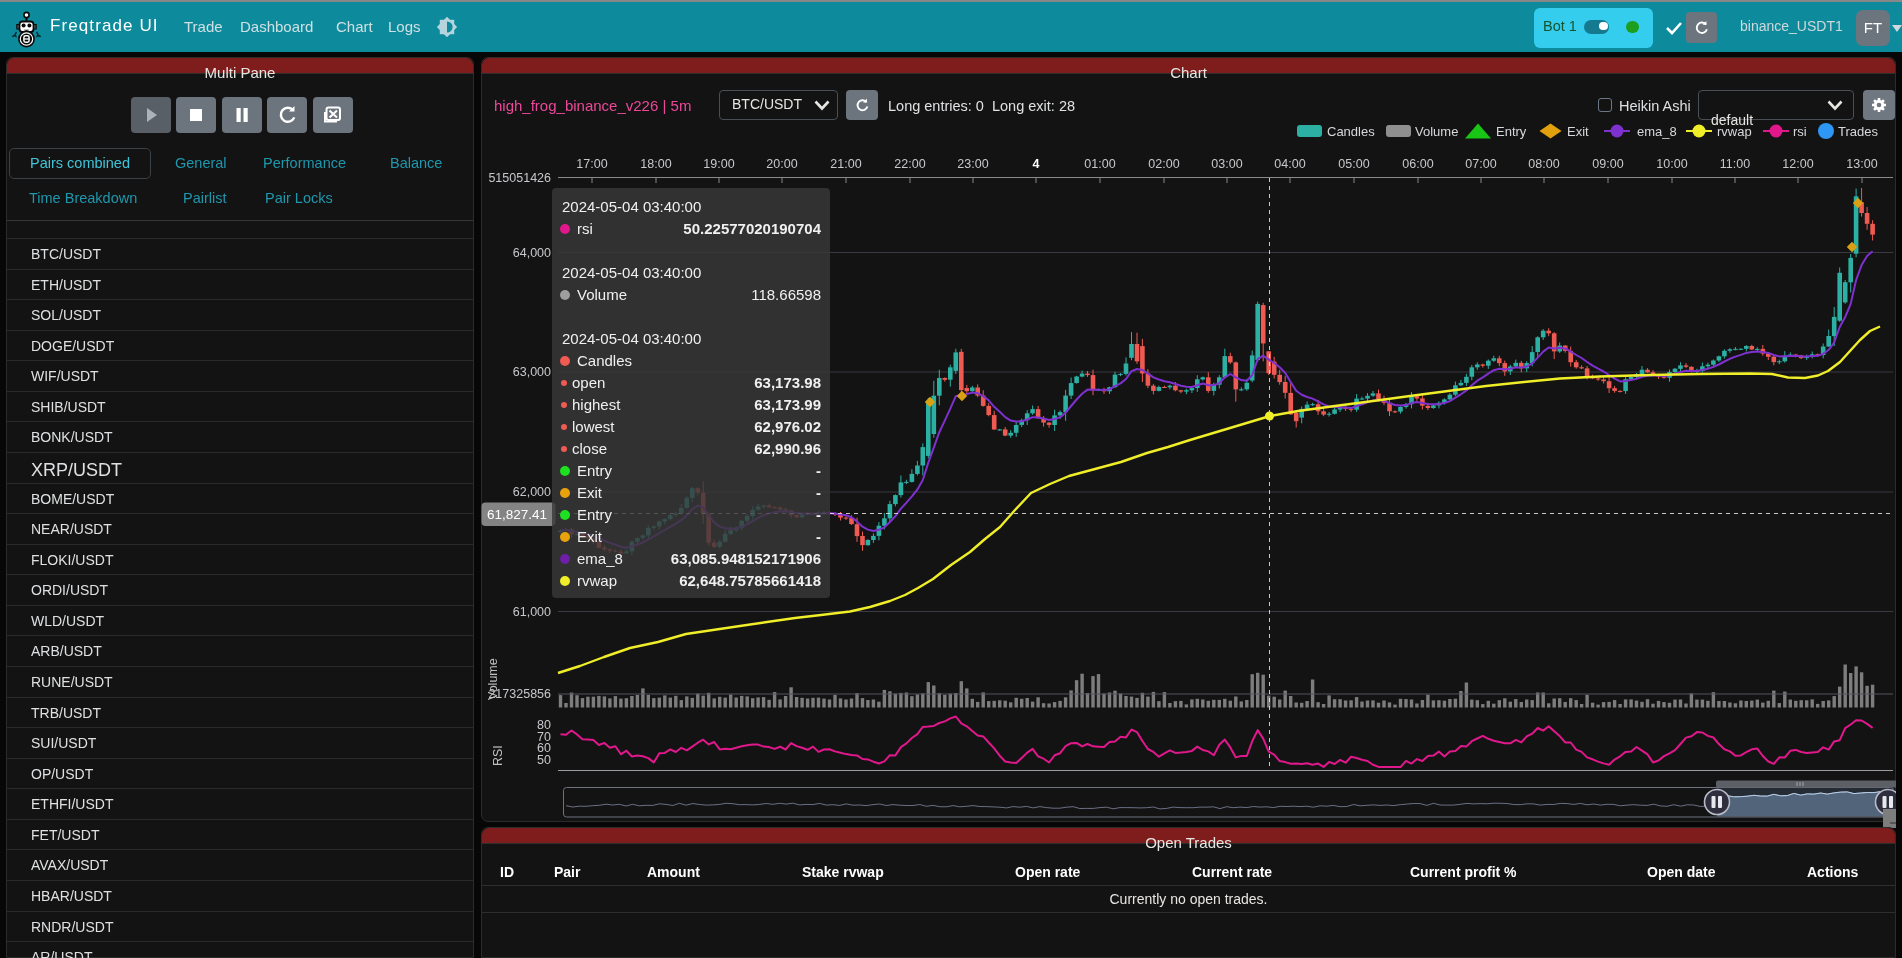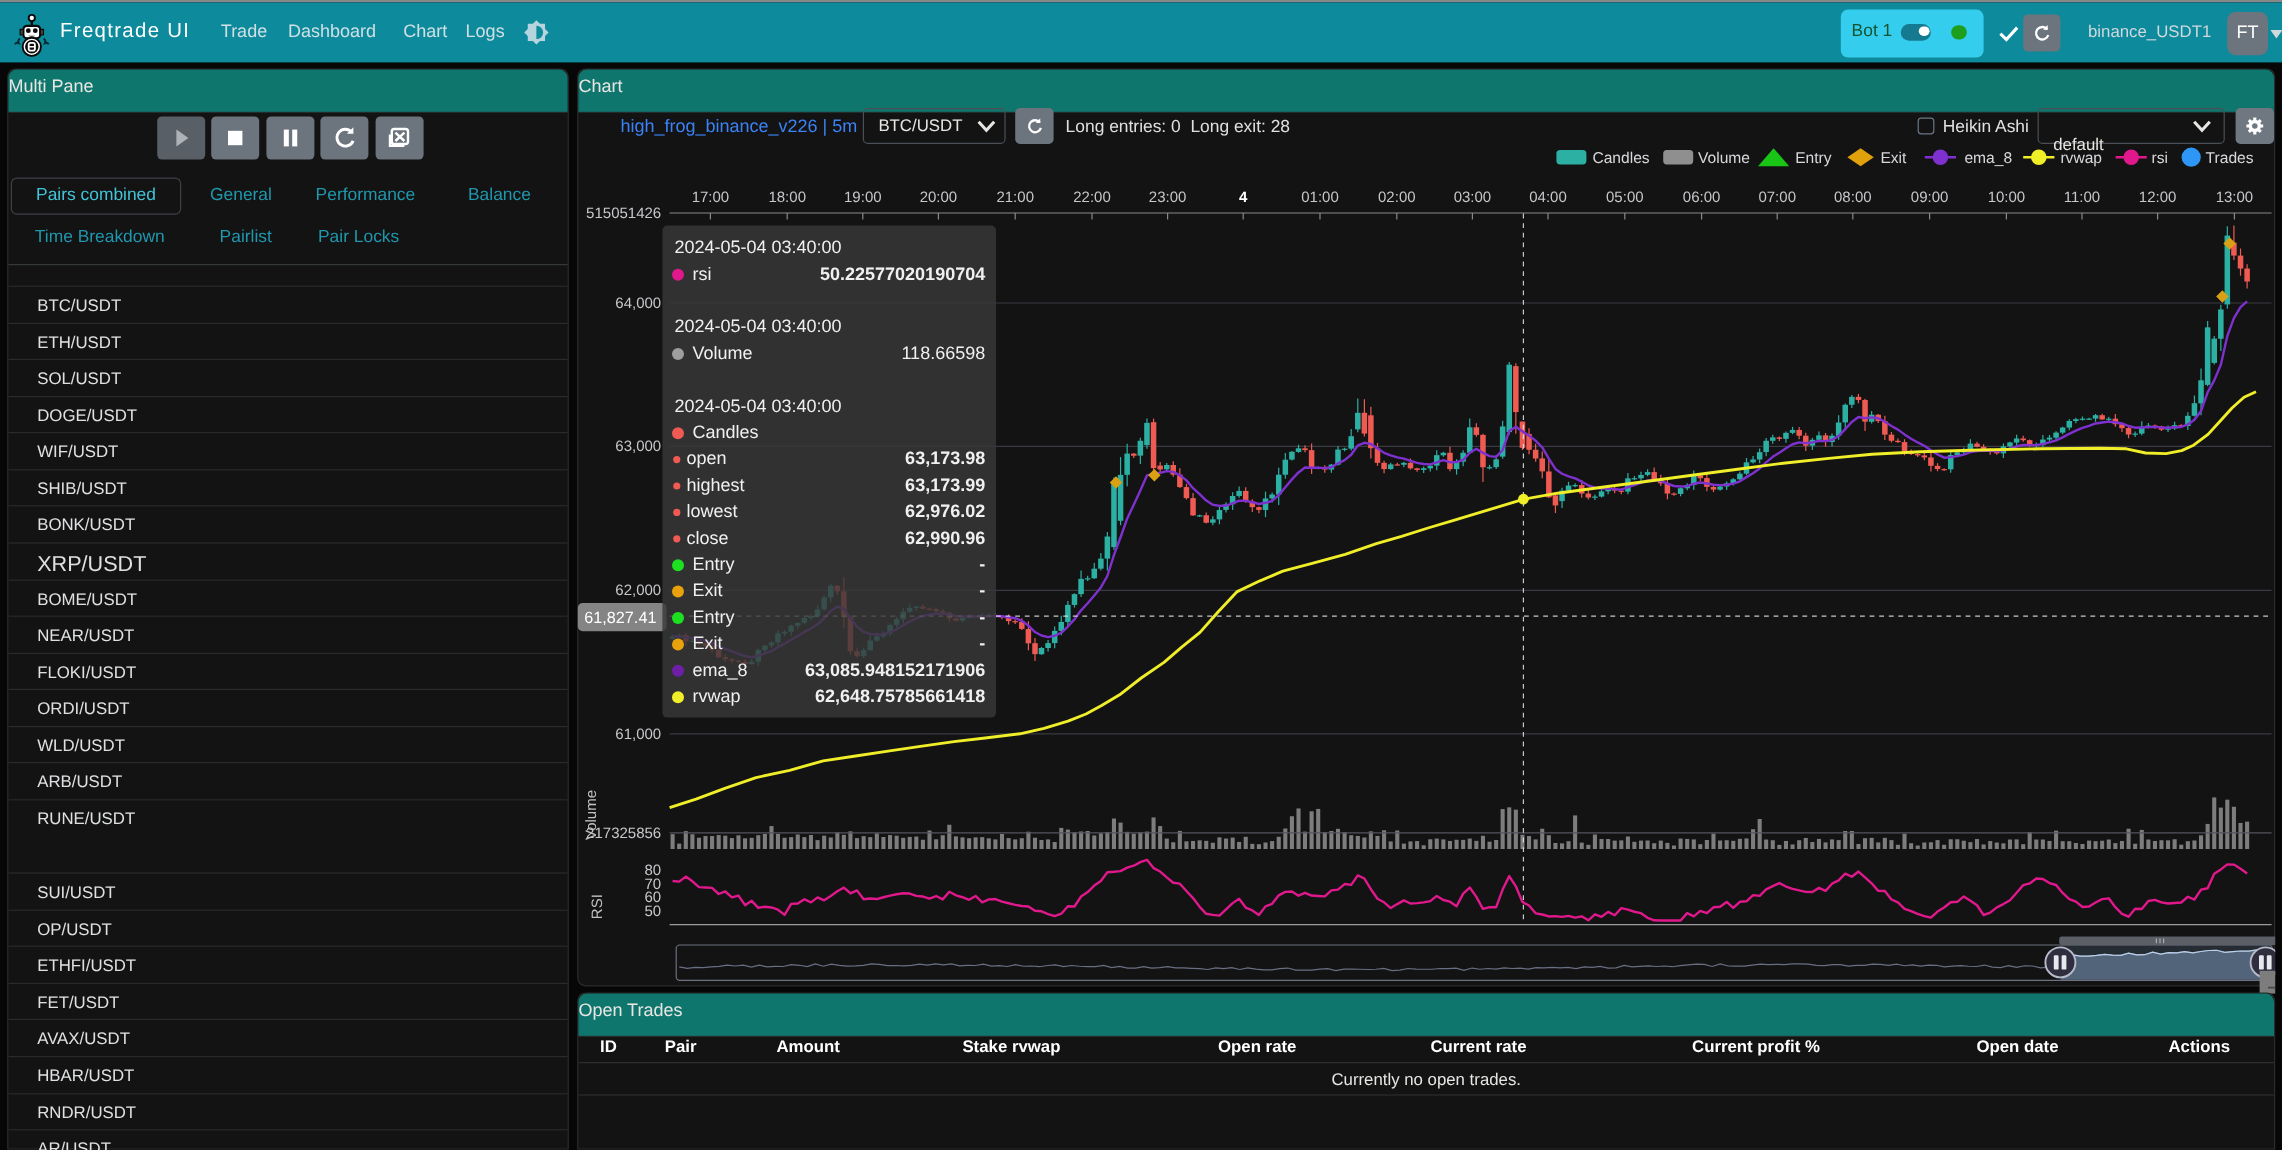--- a/index.html
+++ b/index.html
@@ -1,19 +1,19 @@
 <!DOCTYPE html>
 <html><head><meta charset="utf-8"><style>
 *{margin:0;padding:0;box-sizing:border-box}
 html,body{width:1902px;height:958px;background:#070707;overflow:hidden;
 font-family:"Liberation Sans",sans-serif;color:#e8e6e3}
 .abs{position:absolute}
 .panel{position:absolute;background:#131313;border:1px solid #2c2c2c;border-radius:7px}
-.phead{position:absolute;left:0;right:0;top:0;height:36px;background:#0f766e;
-border-bottom:1px solid #2e2e2e;border-radius:7px 7px 0 0;
+.phead{position:absolute;left:0;right:0;top:0;height:16px;background:#7f1d1d;
+border-bottom:1px solid #2e2e2e;border-radius:7px 7px 0 0;text-align:center;
 line-height:30px;font-size:15px;color:#e8e6e3}
 .gbtn{position:absolute;background:#6c757d;border-radius:4px}
 </style></head>
 <body>
 
 <div class="abs" style="left:0;top:0;width:1902px;height:2px;background:#888"></div>
 
 <div class="abs" style="left:0;top:2px;width:1902px;height:50px;background:#0d8a9b">
   <svg class="abs" style="left:10px;top:8px" width="36" height="38" viewBox="0 0 36 38">
     <circle cx="16.5" cy="5" r="2.6" fill="#fff" stroke="#0a0a0a" stroke-width="1.6"></circle>
@@ -142,20 +142,23 @@
     </div>
     <div style="position:absolute;left:0;top:546.8px;width:466px;height:30.57px;border-top:1px solid #2a2a2a;font-size:14px;color:#dfe0e2">
       <span style="position:absolute;left:24px;top:7px">WLD/USDT</span>
     </div>
     <div style="position:absolute;left:0;top:577.4px;width:466px;height:30.57px;border-top:1px solid #2a2a2a;font-size:14px;color:#dfe0e2">
       <span style="position:absolute;left:24px;top:7px">ARB/USDT</span>
     </div>
     <div style="position:absolute;left:0;top:608.0px;width:466px;height:30.57px;border-top:1px solid #2a2a2a;font-size:14px;color:#dfe0e2">
       <span style="position:absolute;left:24px;top:7px">RUNE/USDT</span>
     </div>
+    <div style="position:absolute;left:0;top:638.5px;width:466px;height:30.57px;border-top:1px solid #2a2a2a;font-size:14px;color:#dfe0e2">
+      <span style="position:absolute;left:24px;top:7px">TRB/USDT</span>
+    </div>
     <div style="position:absolute;left:0;top:669.1px;width:466px;height:30.57px;border-top:1px solid #2a2a2a;font-size:14px;color:#dfe0e2">
       <span style="position:absolute;left:24px;top:7px">SUI/USDT</span>
     </div>
     <div style="position:absolute;left:0;top:699.7px;width:466px;height:30.57px;border-top:1px solid #2a2a2a;font-size:14px;color:#dfe0e2">
       <span style="position:absolute;left:24px;top:7px">OP/USDT</span>
     </div>
     <div style="position:absolute;left:0;top:730.3px;width:466px;height:30.57px;border-top:1px solid #2a2a2a;font-size:14px;color:#dfe0e2">
       <span style="position:absolute;left:24px;top:7px">ETHFI/USDT</span>
     </div>
     <div style="position:absolute;left:0;top:760.8px;width:466px;height:30.57px;border-top:1px solid #2a2a2a;font-size:14px;color:#dfe0e2">
@@ -170,21 +173,21 @@
     <div style="position:absolute;left:0;top:852.5px;width:466px;height:30.57px;border-top:1px solid #2a2a2a;font-size:14px;color:#dfe0e2">
       <span style="position:absolute;left:24px;top:7px">RNDR/USDT</span>
     </div>
     <div style="position:absolute;left:0;top:883.1px;width:466px;height:30.57px;border-top:1px solid #2a2a2a;font-size:14px;color:#dfe0e2">
       <span style="position:absolute;left:24px;top:7px">AR/USDT</span>
     </div>
 </div>
 
 <div class="panel" style="left:481px;top:57px;width:1415px;height:765px">
   <div class="phead">Chart</div>
-  <span class="abs" style="left:35px;top:39px;font-size:15px;color:#3b82f6">high_frog_binance_v226 | 5m</span>
+  <span class="abs" style="left:12px;top:39px;font-size:15px;color:#ec4899">high_frog_binance_v226 | 5m</span>
   <div class="abs" style="left:237px;top:32px;width:119px;height:30px;border:1px solid #4a4f55;border-radius:4px">
     <span class="abs" style="left:12px;top:5px;font-size:14px">BTC/USDT</span>
     <svg class="abs" style="left:94px;top:9px" width="16" height="11" viewBox="0 0 16 11">
         <path d="M 1.5 1.5 L 8 8.5 L 14.5 1.5" fill="none" stroke="#e8e6e3" stroke-width="2.6"></path>
       </svg>
   </div>
   <div class="gbtn" style="left:364px;top:32px;width:32px;height:30px">
     <svg width="32" height="30" viewBox="0 0 32 30">
         <path d="M 20.6 12.2 A 5 5 0 1 0 21.4 16.6" fill="none" stroke="#fff" stroke-width="1.9"></path>
         <path d="M 20.9 8.6 L 20.9 12.4 L 17.1 12.4 Z" fill="#fff"></path>

